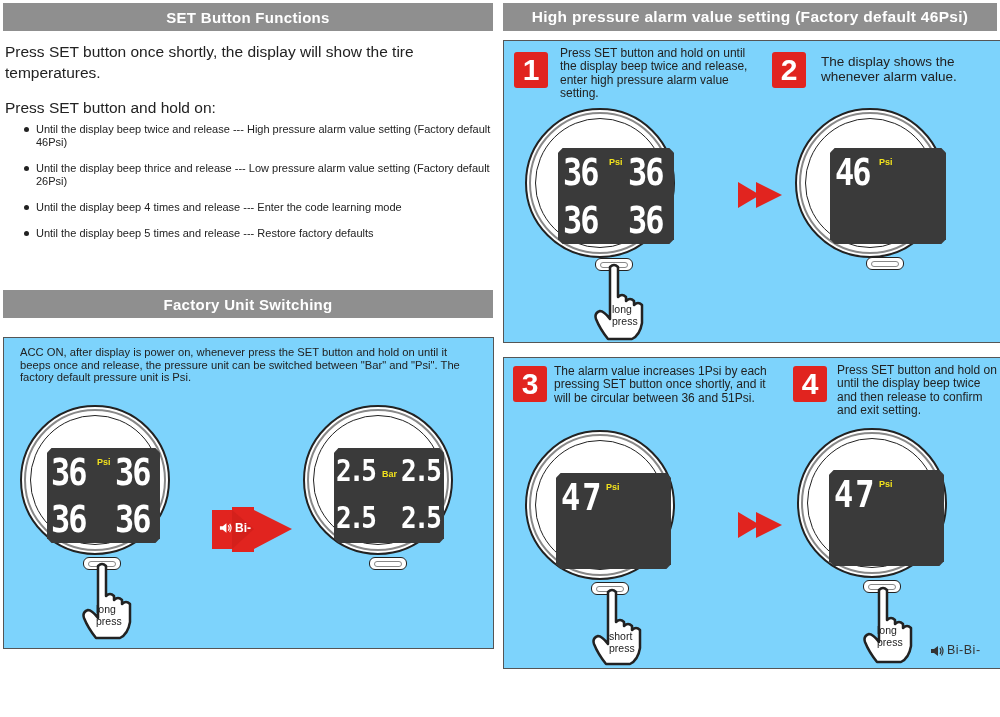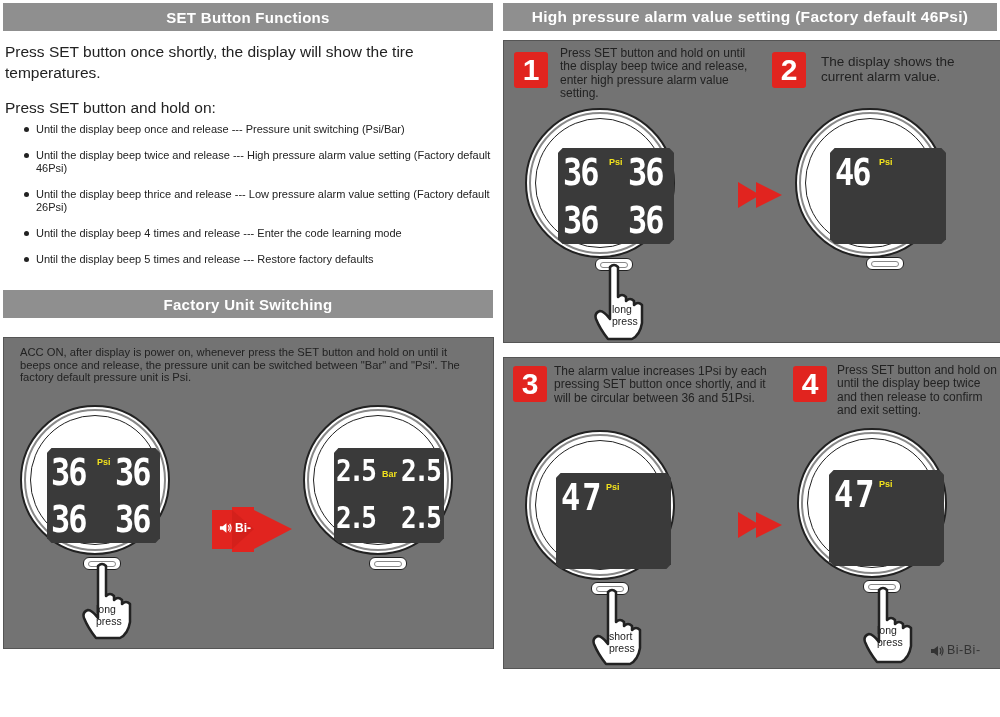--- a/index.html
+++ b/index.html
@@ -9,21 +9,21 @@
   .hdr { position: absolute; background: #8f8f8f; color: #fff; font-weight: bold; display: flex; align-items: center; justify-content: center; letter-spacing: 0.3px; }
   .hdr-left { font-size: 15px; }
   .hdr-right { font-size: 15.5px; }
 
   .intro { position: absolute; left: 5px; top: 41px; width: 480px; font-size: 15.5px; line-height: 21px; color: #222; }
   .hold-title { position: absolute; left: 5px; top: 99px; font-size: 15.5px; color: #222; }
   ul.bullets { position: absolute; left: 22px; top: 123px; width: 470px; list-style: none; }
   ul.bullets li { position: relative; padding-left: 14px; font-size: 11px; line-height: 13px; color: #222; margin-bottom: 13px; }
   ul.bullets li::before { content: ""; position: absolute; left: 2px; top: 4px; width: 5px; height: 5px; border-radius: 50%; background: #222; }
 
-  .box { position: absolute; border: 1.5px solid #555; background: #737373; }
+  .box { position: absolute; border: 1.5px solid #555; background: #7dd3fc; }
   .box-text { position: absolute; font-size: 11.2px; line-height: 12.5px; color: #222; }
 
   .wheel { position: absolute; border-radius: 50%; border: 2px solid #222; background: #fff; }
   .wheel::before { content: ""; position: absolute; inset: 2px; border-radius: 50%; border: 2px double #888; }
   .wheel::after { content: ""; position: absolute; inset: 8px; border-radius: 50%; border: 1.5px solid #222; }
   .lcd { position: absolute; background: #3a3a3a; z-index: 2; clip-path: polygon(4% 0, 96% 0, 100% 5%, 100% 95%, 96% 100%, 4% 100%, 0 95%, 0 5%); }
   .seg { position: absolute; color: #fff; font-family: "DejaVu Sans Mono", monospace; font-weight: bold; letter-spacing: -2px; line-height: 1; transform: scaleY(1.15); transform-origin: top left; }
   .unit { position: absolute; color: #f2e21d; font-weight: bold; font-size: 9px; }
   .btn { position: absolute; z-index: 3; width: 38px; height: 13px; border: 1.5px solid #222; border-radius: 6px; background: #fff; }
   .btn::after { content: ""; position: absolute; left: 4px; right: 4px; top: 3px; height: 4px; border: 1px solid #888; border-radius: 3px; }
@@ -42,21 +42,20 @@
 </style>
 </head>
 <body>
 
 <div class="hdr hdr-left" style="left:3px;top:3px;width:490px;height:28px;">SET Button Functions</div>
 
 <div class="intro">Press SET button once shortly, the display will show the tire temperatures.</div>
 <div class="hold-title">Press SET button and hold on:</div>
 
 <ul class="bullets">
-  <li>Until the display beep once and release --- Pressure unit switching (Psi/Bar)</li>
   <li>Until the display beep twice and release --- High pressure alarm value setting (Factory default 46Psi)</li>
   <li>Until the display beep thrice and release --- Low pressure alarm value setting (Factory default 26Psi)</li>
   <li>Until the display beep 4 times and release --- Enter the code learning mode</li>
   <li>Until the display beep 5 times and release --- Restore factory defaults</li>
 </ul>
 
 <div class="hdr hdr-left" style="left:3px;top:290px;width:490px;height:28px;">Factory Unit Switching</div>
 
 <div class="box" style="left:3px;top:337px;width:491px;height:312px;">
   <div class="box-text" style="left:16px;top:8px;width:460px;">ACC ON, after display is power on, whenever press the SET button and hold on until it beeps once and release, the pressure unit can be switched between "Bar" and "Psi". The factory default pressure unit is Psi.</div>
@@ -100,21 +99,21 @@
 </div>
 <div class="btn" style="left:369px;top:557px;"></div>
 
 <div class="hdr hdr-right" style="left:503px;top:3px;width:494px;height:28px;">High pressure alarm value setting (Factory default 46Psi)</div>
 
 <div class="box" style="left:503px;top:40px;width:500px;height:303px;"></div>
 
 <div class="num" style="left:514px;top:52px;">1</div>
 <div class="step-text" style="left:560px;top:47px;width:190px;">Press SET button and hold on until the display beep twice and release, enter high pressure alarm value setting.</div>
 <div class="num" style="left:772px;top:52px;">2</div>
-<div class="step-text big" style="left:821px;top:54px;width:170px;">The display shows the current alarm value.</div>
+<div class="step-text big" style="left:821px;top:54px;width:170px;">The display shows the whenever alarm value.</div>
 
 <div class="wheel" style="left:525px;top:108px;width:150px;height:150px;"></div>
 <div class="lcd" style="left:558px;top:148px;width:116px;height:96px;">
   <span class="seg" style="left:5px;top:6px;font-size:32px;">36</span>
   <span class="unit" style="left:51px;top:9px;">Psi</span>
   <span class="seg" style="left:70px;top:6px;font-size:32px;">36</span>
   <span class="seg" style="left:5px;top:54px;font-size:32px;">36</span>
   <span class="seg" style="left:70px;top:54px;font-size:32px;">36</span>
 </div>
 <div class="btn" style="left:595px;top:258px;"></div>

